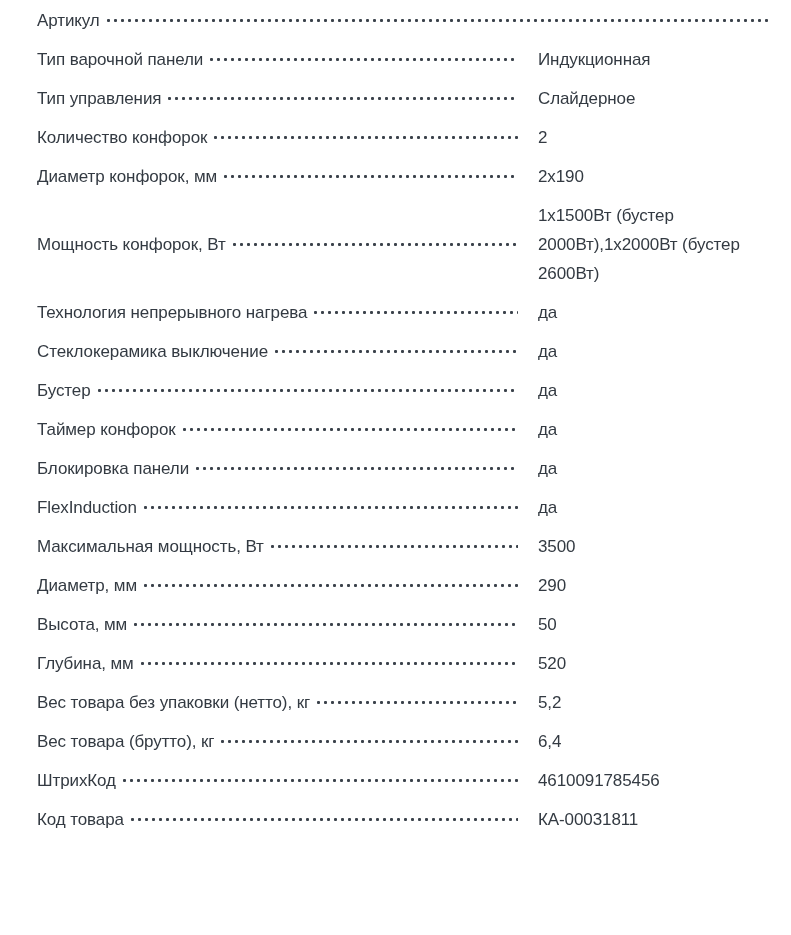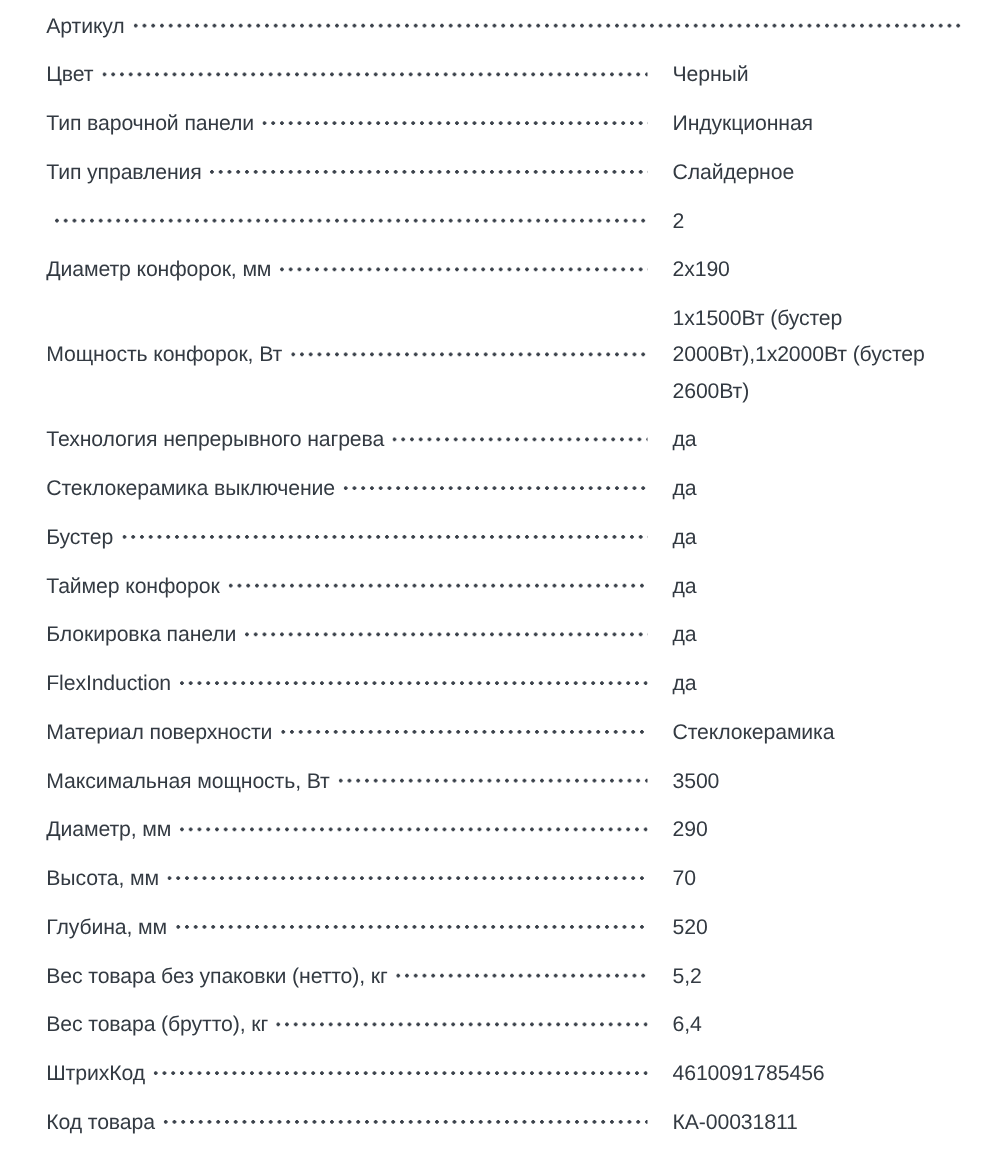--- a/index.html
+++ b/index.html
@@ -50,39 +50,35 @@
 </style>
 </head>
 <body>
 
 <div class="spec-table" id="spec-table">
   <div class="spec-row">
     <span class="spec-label">Артикул</span>
     <span class="dot-leader"></span>
   </div>
 
-  <div class="spec-row">
-    <span class="spec-label">Цвет</span>
-    <span class="dot-leader"></span>
-    <span class="spec-value">Черный</span>
-  </div>
 
   <div class="spec-row">
     <span class="spec-label">Тип варочной панели</span>
     <span class="dot-leader"></span>
     <span class="spec-value">Индукционная</span>
   </div>
 
   <div class="spec-row">
     <span class="spec-label">Тип управления</span>
     <span class="dot-leader"></span>
     <span class="spec-value">Слайдерное</span>
   </div>
 
   <div class="spec-row">
+    <span class="spec-label">Количество конфорок</span>
     <span class="dot-leader"></span>
     <span class="spec-value">2</span>
   </div>
 
   <div class="spec-row">
     <span class="spec-label">Диаметр конфорок, мм</span>
     <span class="dot-leader"></span>
     <span class="spec-value">2x190</span>
   </div>
 
@@ -121,42 +117,37 @@
     <span class="dot-leader"></span>
     <span class="spec-value">да</span>
   </div>
 
   <div class="spec-row">
     <span class="spec-label">FlexInduction</span>
     <span class="dot-leader"></span>
     <span class="spec-value">да</span>
   </div>
 
-  <div class="spec-row">
-    <span class="spec-label">Материал поверхности</span>
-    <span class="dot-leader"></span>
-    <span class="spec-value">Стеклокерамика</span>
-  </div>
 
   <div class="spec-row">
     <span class="spec-label">Максимальная мощность, Вт</span>
     <span class="dot-leader"></span>
     <span class="spec-value">3500</span>
   </div>
 
   <div class="spec-row">
     <span class="spec-label">Диаметр, мм</span>
     <span class="dot-leader"></span>
     <span class="spec-value">290</span>
   </div>
 
   <div class="spec-row">
     <span class="spec-label">Высота, мм</span>
     <span class="dot-leader"></span>
-    <span class="spec-value">70</span>
+    <span class="spec-value">50</span>
   </div>
 
   <div class="spec-row">
     <span class="spec-label">Глубина, мм</span>
     <span class="dot-leader"></span>
     <span class="spec-value">520</span>
   </div>
 
   <div class="spec-row">
     <span class="spec-label">Вес товара без упаковки (нетто), кг</span>

